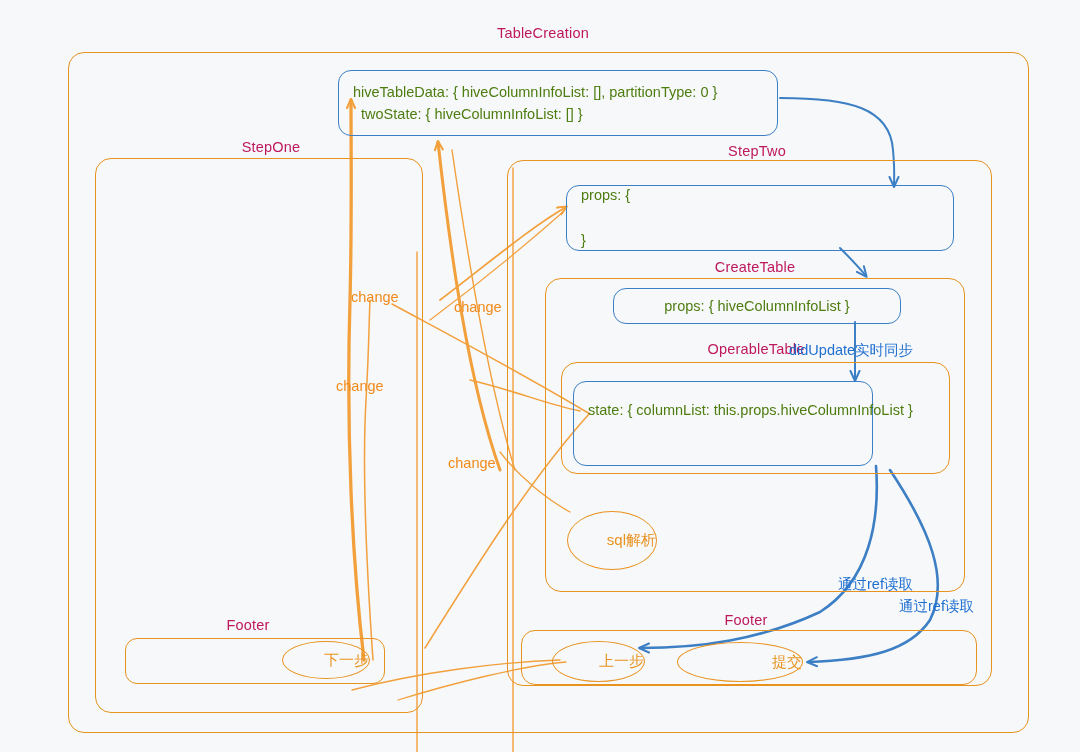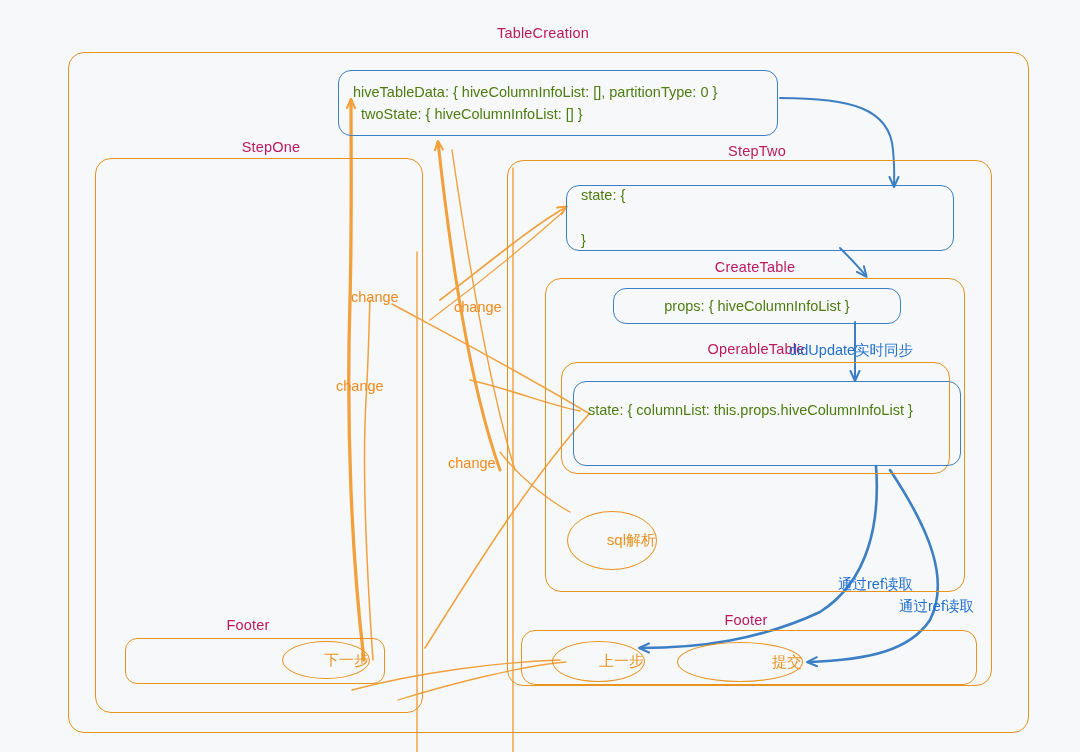--- a/index.html
+++ b/index.html
@@ -173,28 +173,28 @@
   <div class="glabel" style="left:248px; top:617px;">Footer</div>
 
   <div class="gbox" style="left:521px; top:630px; width:456px; height:55px; border-radius:14px;"></div>
   <div class="glabel" style="left:746px; top:612px;">Footer</div>
 
   <div class="bbox" style="left:338px; top:70px; width:440px; height:66px;">
     <div class="txt"><span>hiveTableData: { hiveColumnInfoList: [], partitionType: 0 }</span><br><span>  twoState: { hiveColumnInfoList: [] }</span></div>
   </div>
 
   <div class="bbox" style="left:566px; top:185px; width:388px; height:66px;">
-    <div class="txt"><span>state: {</span><br><br><span>}</span></div>
+    <div class="txt"><span>props: {</span><br><br><span>}</span></div>
   </div>
 
   <div class="bbox" style="left:613px; top:288px; width:288px; height:36px; justify-content:center;">
     <div class="txt">props: { hiveColumnInfoList }</div>
   </div>
 
-  <div class="bbox" style="left:573px; top:381px; width:388px; height:85px; align-items:flex-start;">
+  <div class="bbox" style="left:573px; top:381px; width:300px; height:85px; align-items:flex-start;">
     <div class="txt" style="padding-top:17px;">state: { columnList: this.props.hiveColumnInfoList }</div>
   </div>
 
 
   <div class="ell" style="left:567px; top:511px; width:90px; height:59px;">
     <span>sql解析</span>
   </div>
 
   <div class="ell" style="left:552px; top:641px; width:93px; height:41px;">
     <span>上一步</span>

